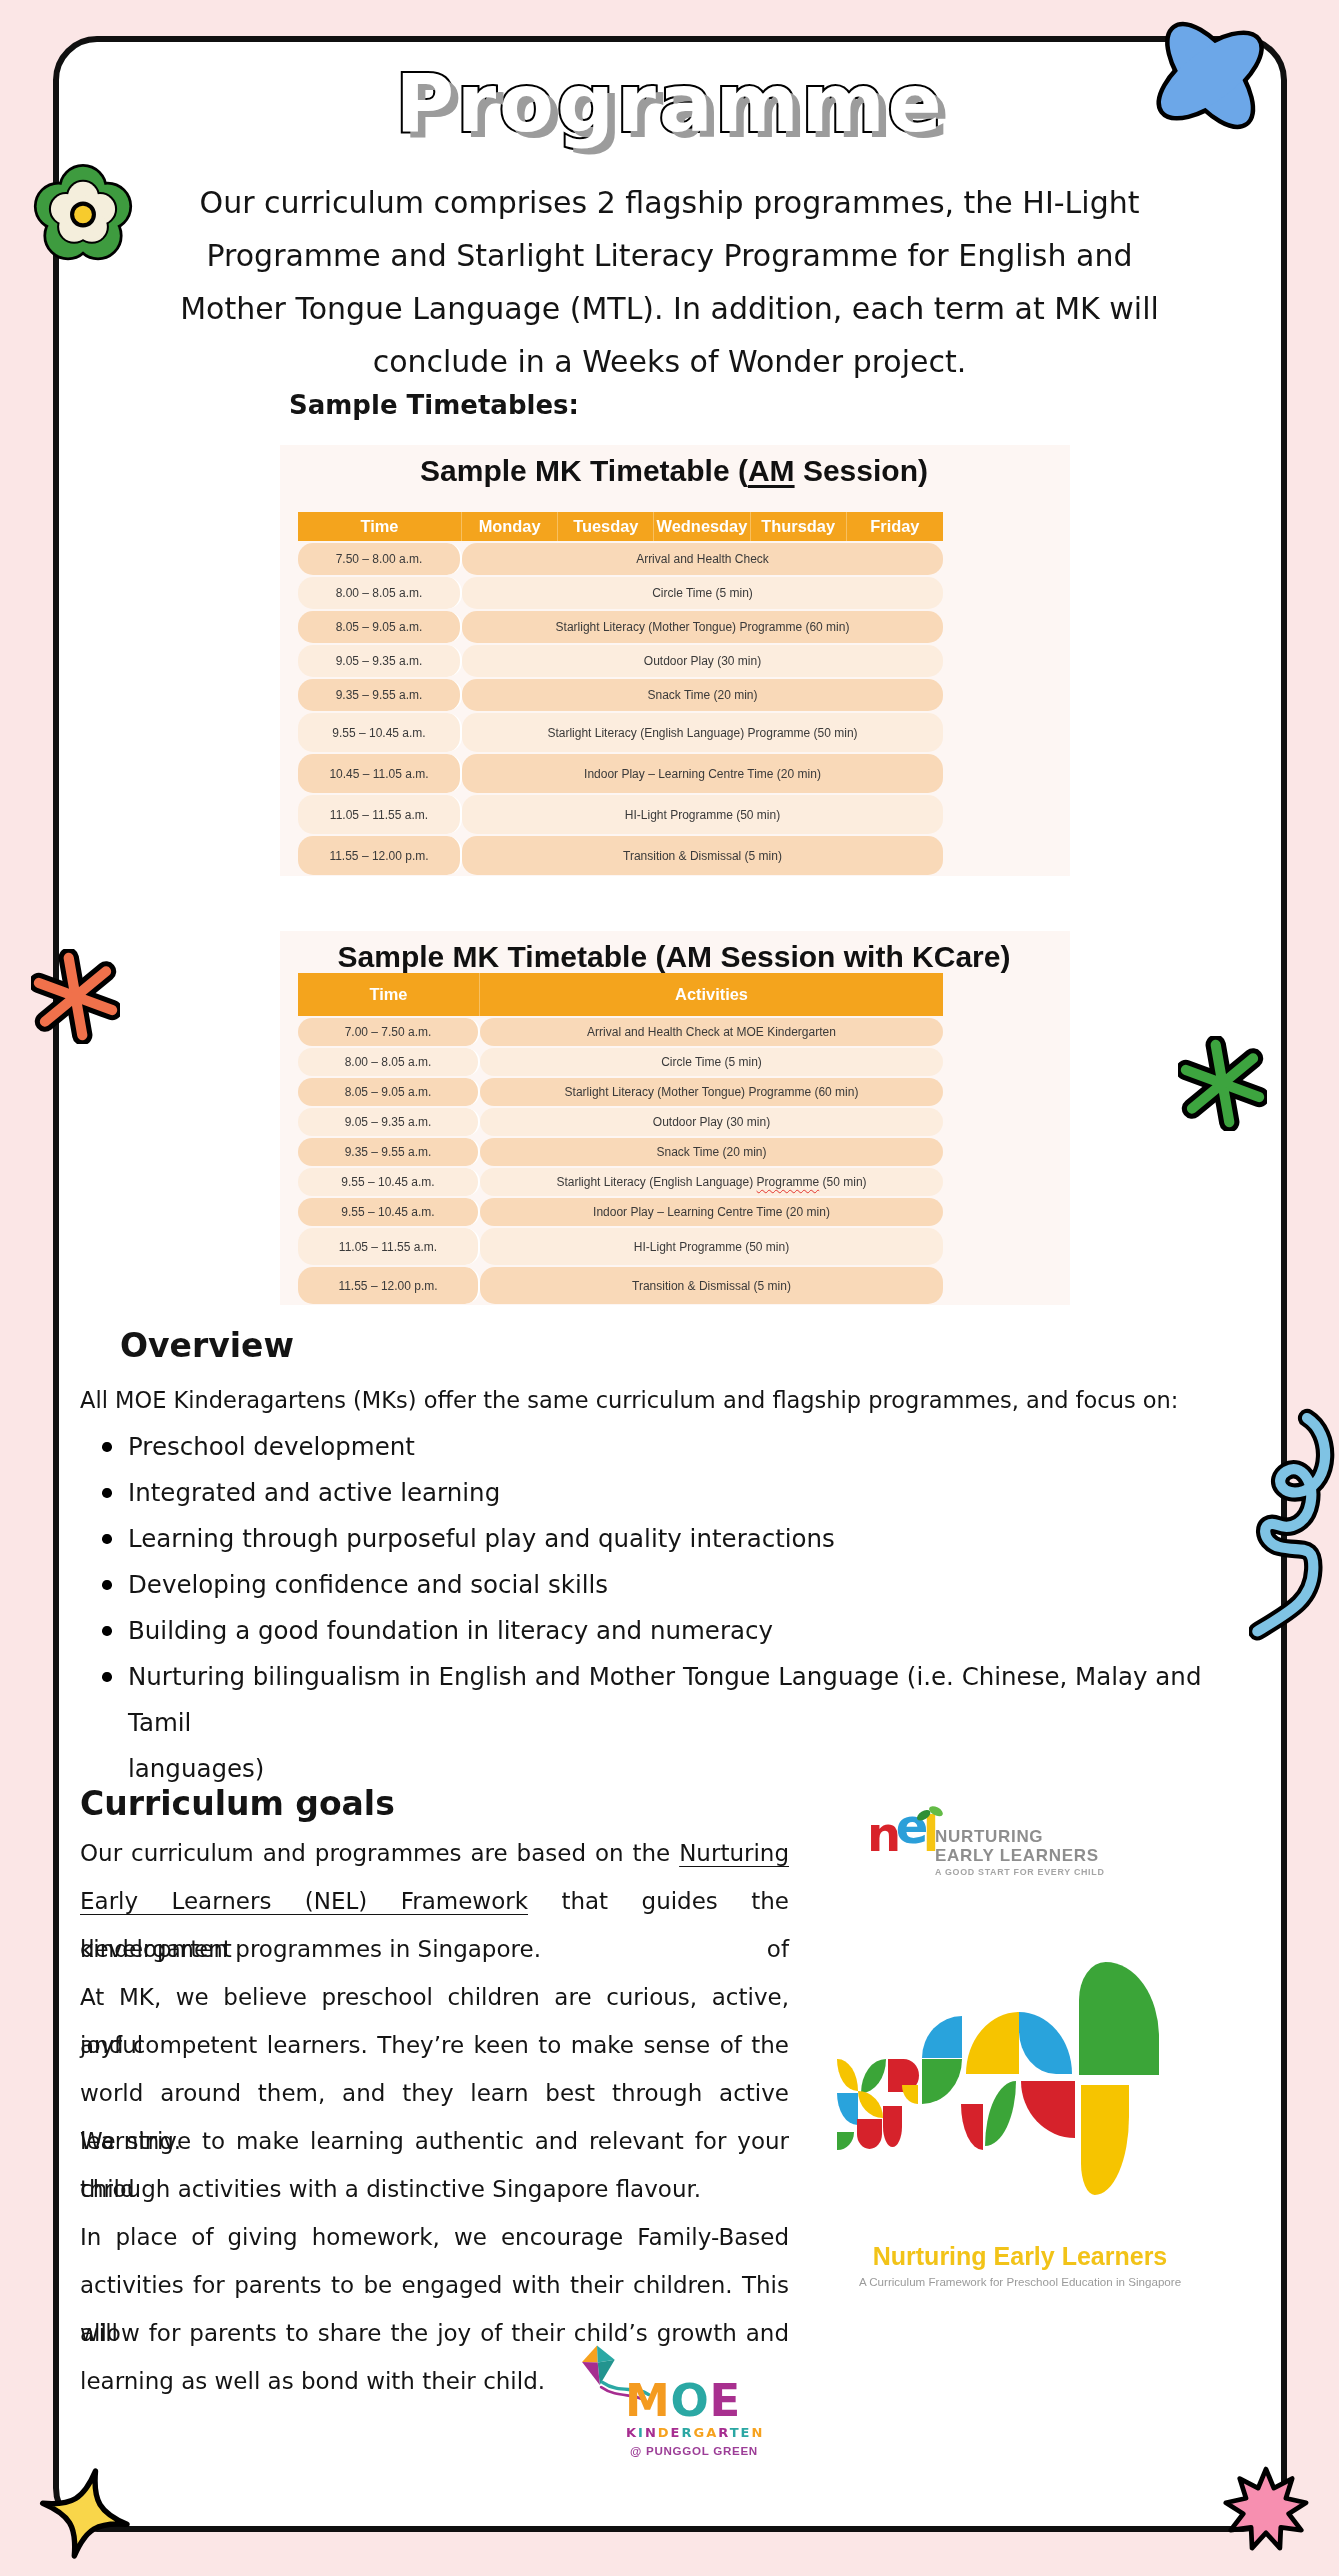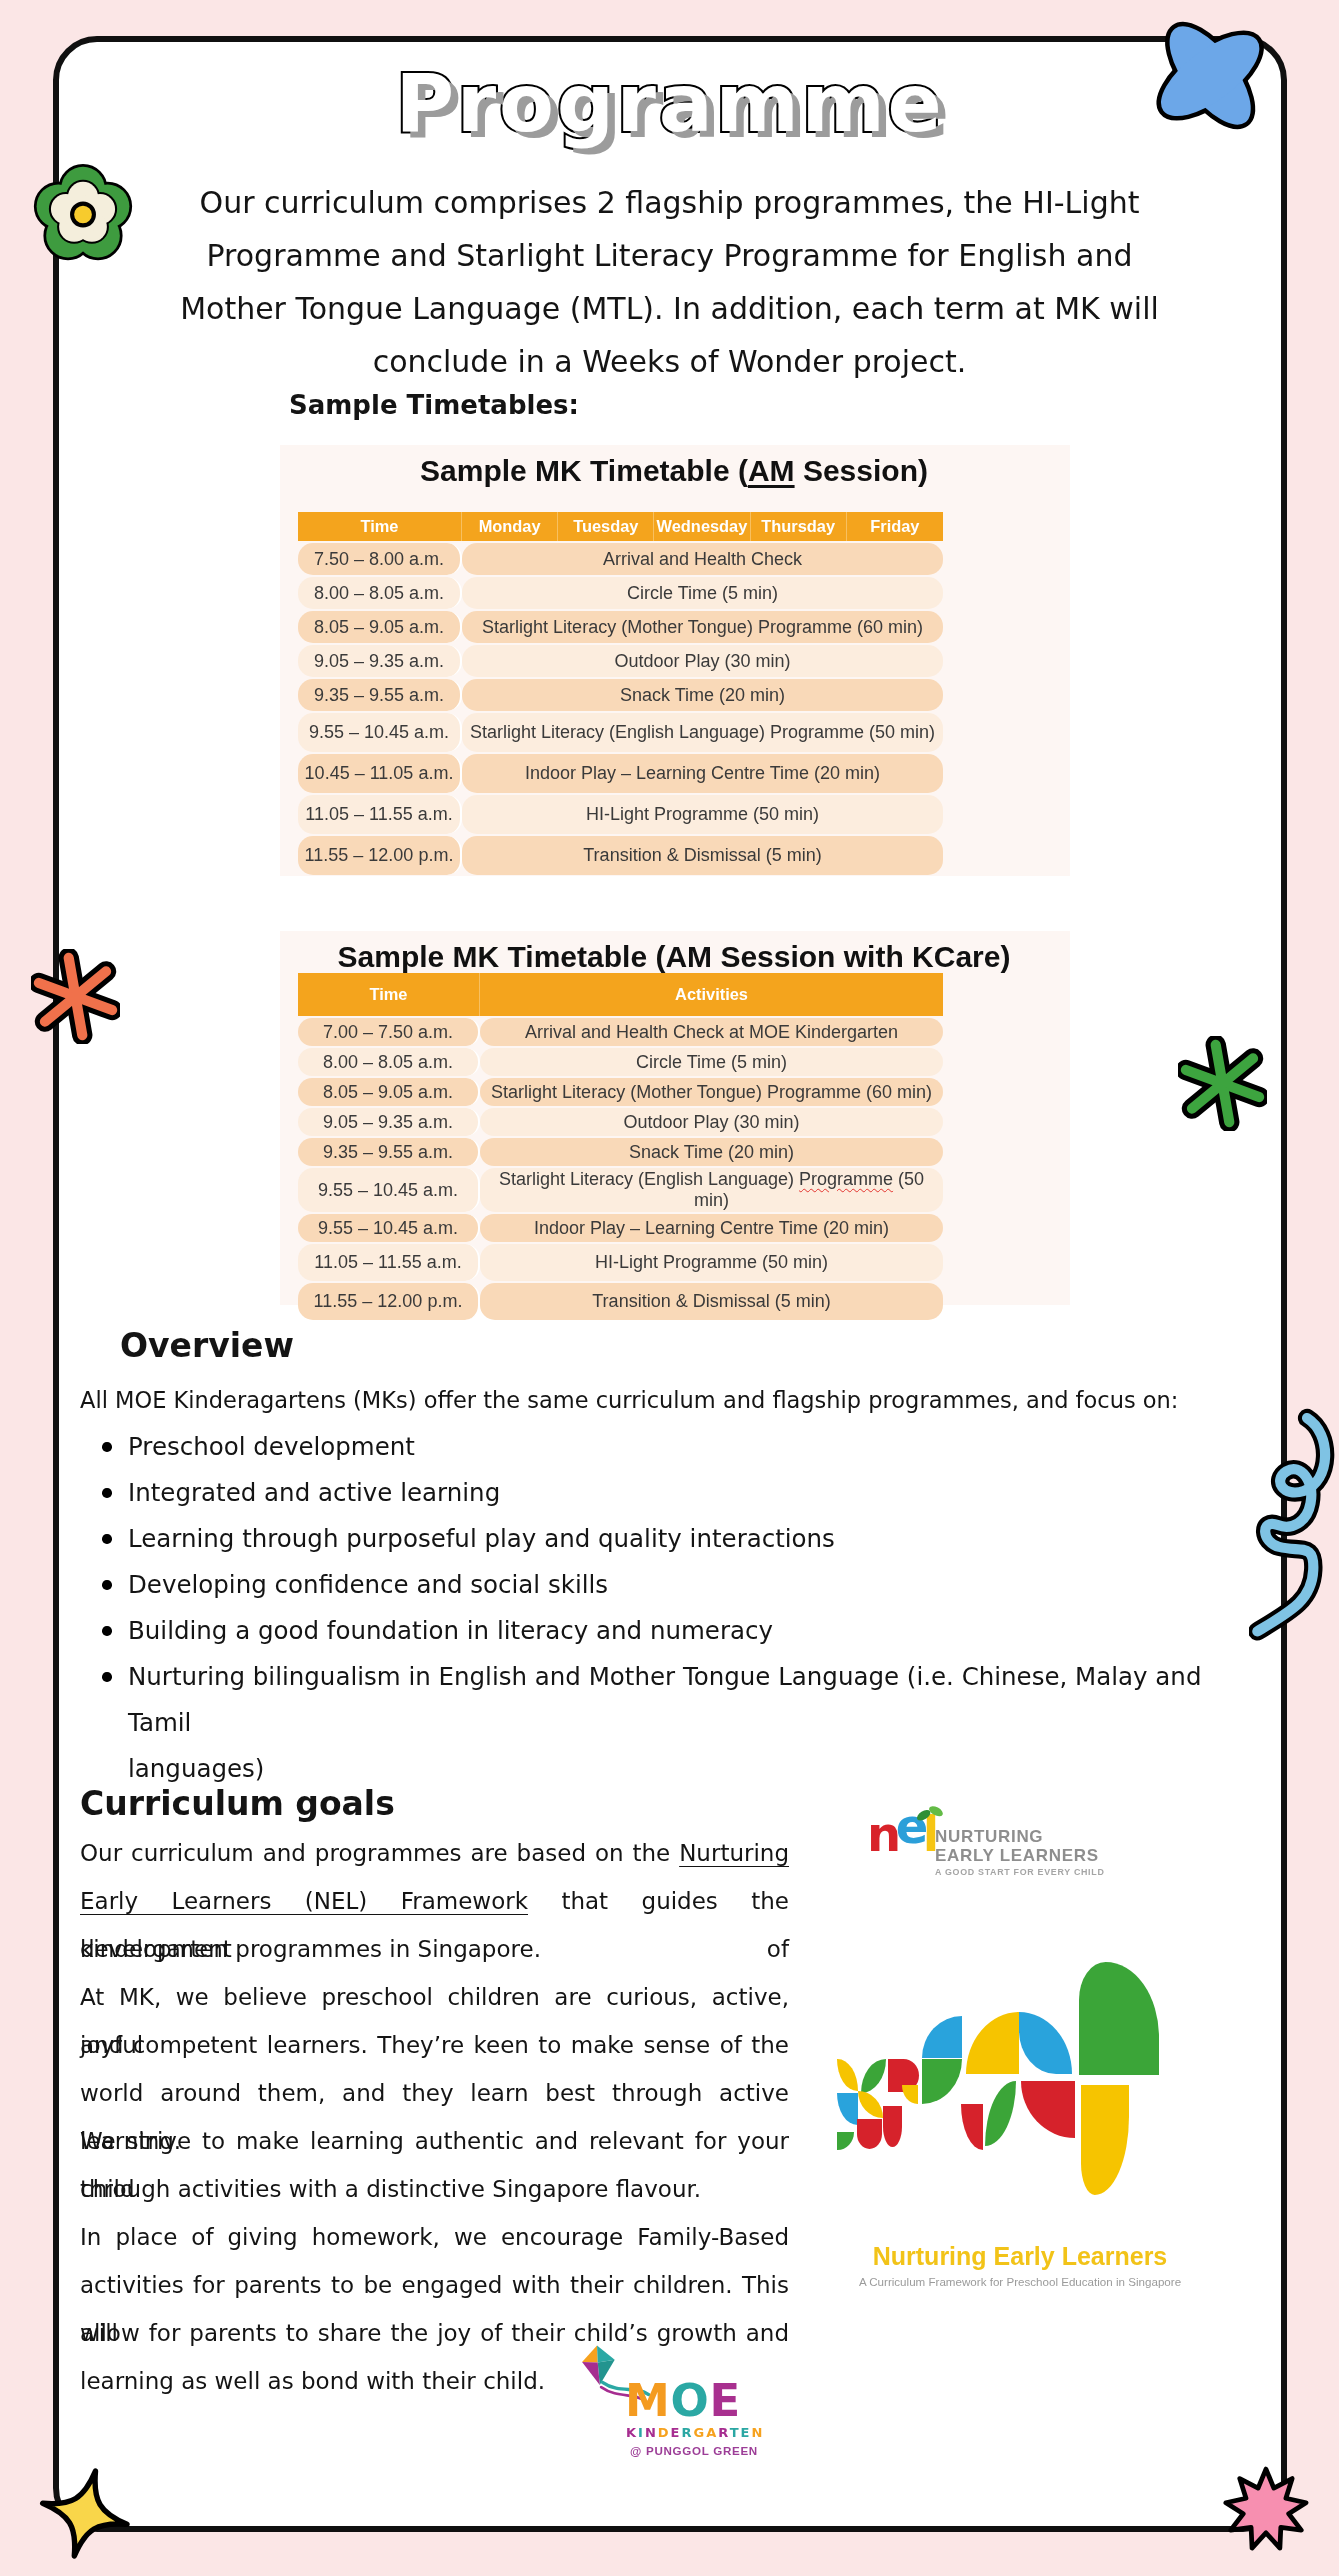--- a/index.html
+++ b/index.html
@@ -19,21 +19,21 @@
 
   .sample-label{left:289px;top:390px;font-size:26px;font-weight:800;}
 
   
   .panel{background:#FDF6F3;}
   .t-title{width:770px;text-align:center;font-size:30px;font-weight:700;color:#111;font-family:"Liberation Sans",sans-serif;}
   .t-title .u{text-decoration:underline;text-decoration-thickness:2.7px;text-underline-offset:4.1px;}
   table.tt{border-collapse:separate;border-spacing:0 2.7px;width:654px;table-layout:fixed;font-family:"Liberation Sans",sans-serif;padding-left:9px;}
   table.tt th{background:#F4A41D;color:#fff;font-size:16.4px;font-weight:700;height:27px;border-right:1.4px solid #F8C060;}
   table.tt th:last-child{border-right:none;}
-  table.tt td{font-size:18px;color:#3a3a3a;text-align:center;vertical-align:middle;border-radius:15px;}
+  table.tt td{font-size:12px;color:#3a3a3a;text-align:center;vertical-align:middle;border-radius:15px;}
   table.tt td.time{border-right:2.7px solid #fff;}
   tr.dark td{background:#F9D9B8;}
   tr.light td{background:#FCEDDE;}
   table.t1 td{height:30px;}
   table.t1 tr.tall td{height:37px;}
   table.t2 th{height:41px;}
   table.t2 td{height:26px;}
   table.t2 tr.tall td{height:35px;}
   .misspell{text-decoration:underline;text-decoration-style:wavy;text-decoration-color:#e3342f;text-decoration-thickness:1.4px;text-underline-offset:2.7px;}
 

